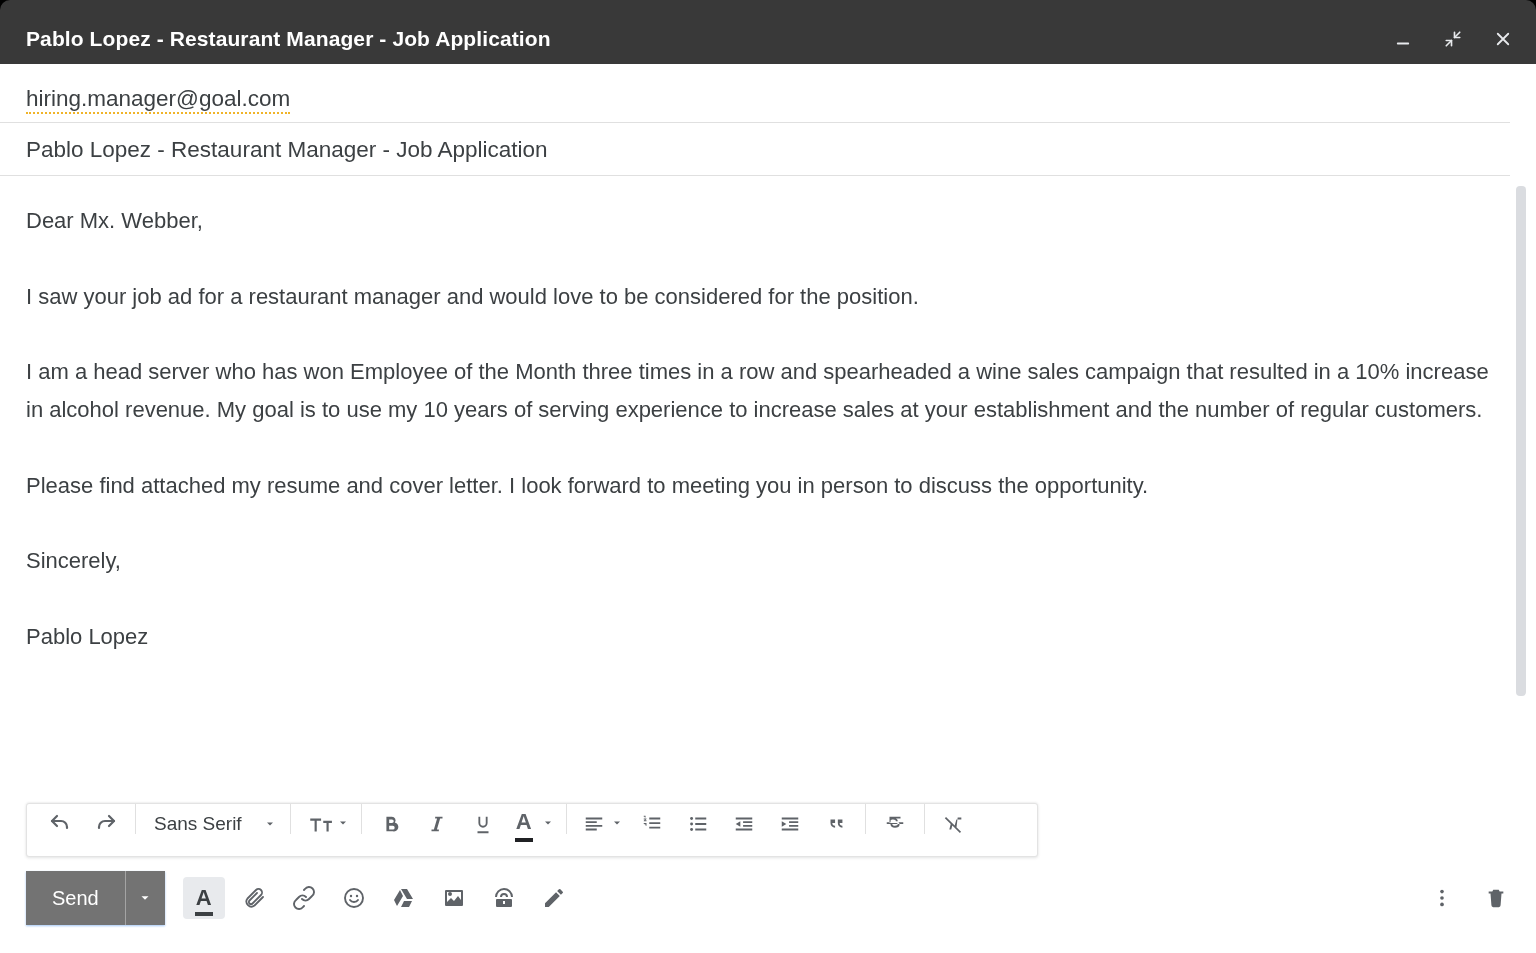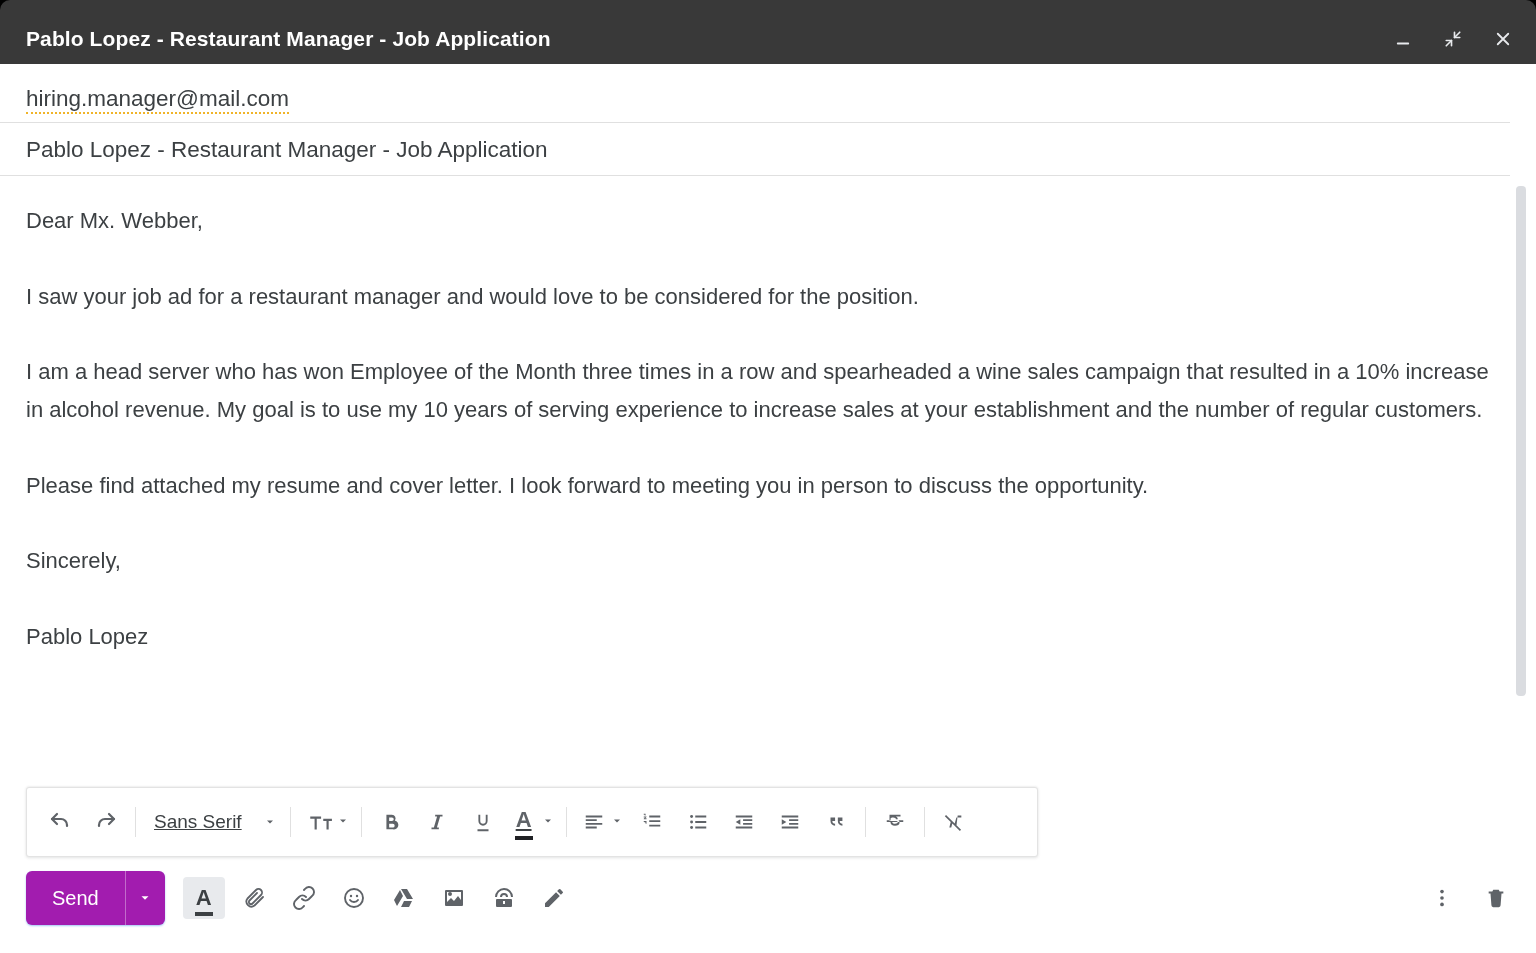--- a/index.html
+++ b/index.html
@@ -101,30 +101,29 @@
     border-radius: 4px;
     height: 510px;
   }
 
   
   .format-toolbar {
     position: absolute;
     left: 26px;
     bottom: 96px;
     width: 1012px;
-    height: 70px;
+    height: 54px;
     background: #fff;
     border: 1px solid #e3e3e3;
     box-shadow: 0 1px 3px rgba(60,64,67,0.15), 0 -1px 2px rgba(60,64,67,0.06);
     border-radius: 3px;
     display: flex;
-    align-items: center;
+    align-items: flex-start;
     padding: 0 10px;
     gap: 0;
-    text-decoration: underline;
   }
   .fbtn {
     width: 46px; height: 40px;
     display: flex; align-items: center; justify-content: center;
     color: #5f6368;
     cursor: pointer;
     border-radius: 4px;
   }
   .sep {
     width: 1px; height: 30px;
@@ -178,23 +177,23 @@
     position: absolute;
     left: 26px; right: 20px;
     bottom: 28px;
     height: 54px;
     display: flex;
     align-items: center;
   }
   .send-btn {
     display: flex;
     height: 54px;
-    background: #a21caf;
+    background: #737373;
     color: #fff;
-    border-radius: 6px;
+    border-radius: 0;
     overflow: hidden;
     font-size: 20px;
     font-weight: 500;
     cursor: pointer;
     box-shadow: 0 1px 2px rgba(26,115,232,0.4);
   }
   .send-main {
     padding: 0 26px;
     display: flex; align-items: center;
   }
@@ -253,21 +252,21 @@
     <div class="ctrl">
       <svg width="18" height="18" viewBox="0 0 24 24" fill="none">
           <path d="M5 5l14 14M19 5L5 19" stroke="currentColor" stroke-width="2.4" stroke-linecap="round"></path>
         </svg>
     </div>
   </div>
 </div>
 
 <div class="content">
   <div class="recipients">
-    <span class="chip">hiring.manager@mail.com</span>
+    <span class="chip">hiring.manager@goal.com</span>
   </div>
   <div class="subject">Pablo Lopez - Restaurant Manager - Job Application</div>
 
   <div class="body-wrap">
     <div class="body-area">Dear Mx. Webber,
 
 I saw your job ad for a restaurant manager and would love to be considered for the position.
 
 I am a head server who has won Employee of the Month three times in a row and spearheaded a wine sales campaign that resulted in a 10% increase in alcohol revenue. My goal is to use my 10 years of serving experience to increase sales at your establishment and the number of regular customers.
 

